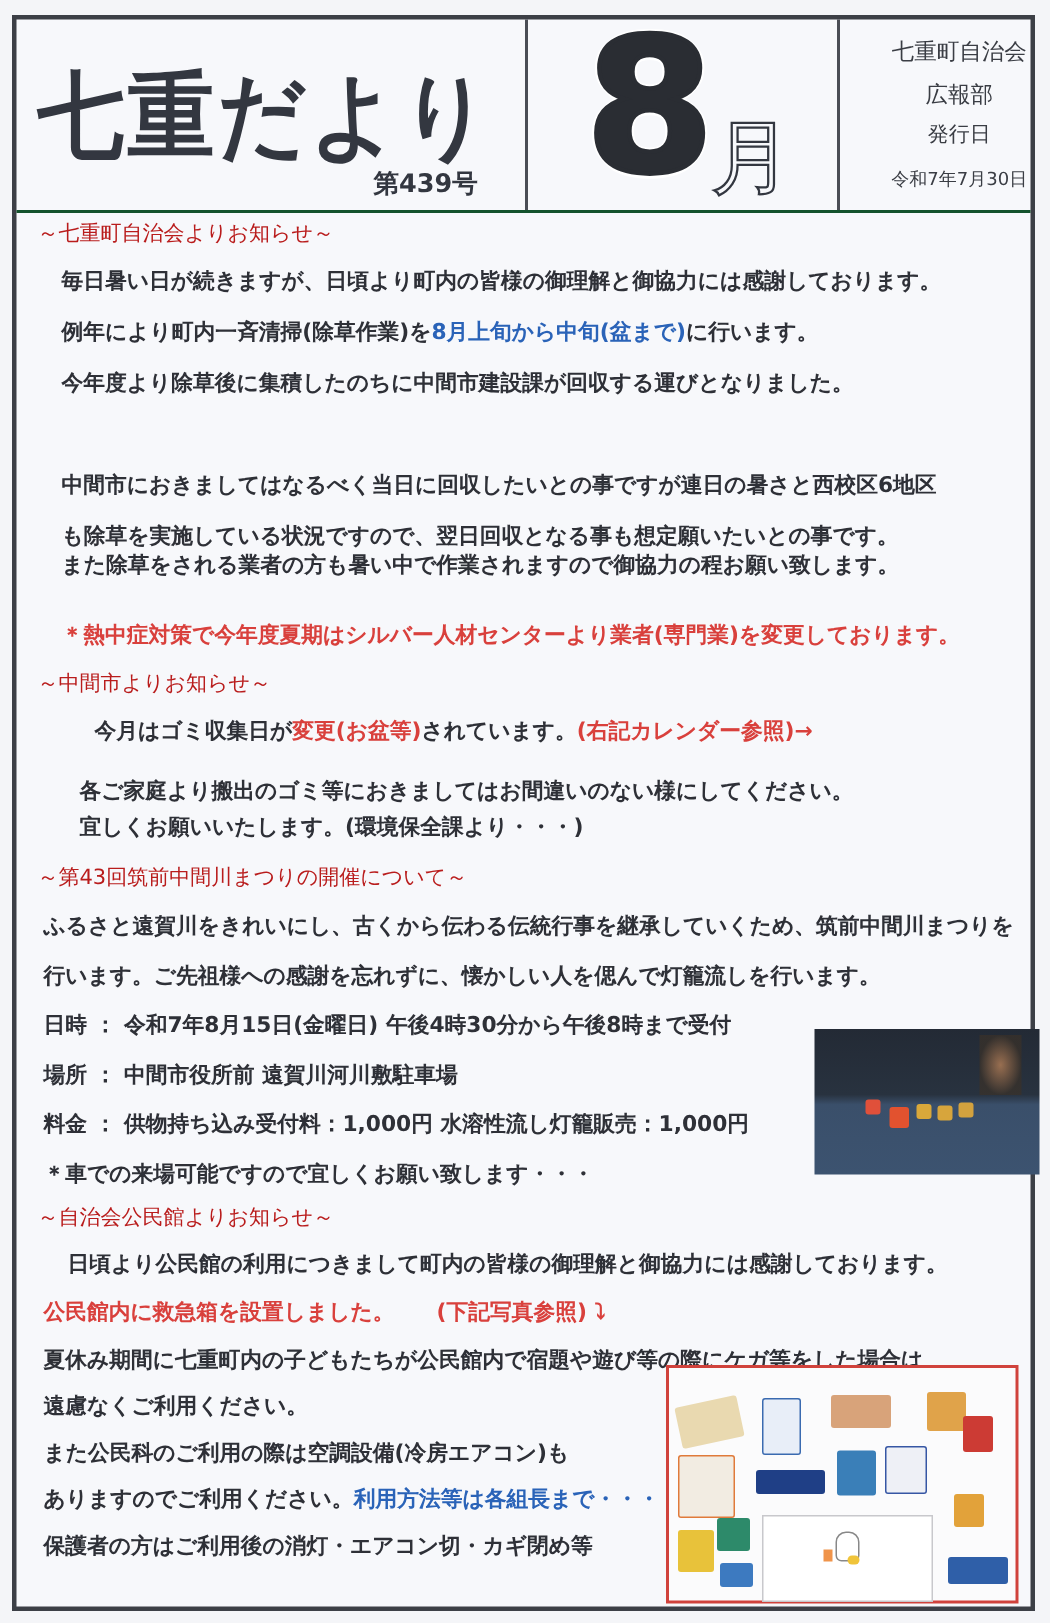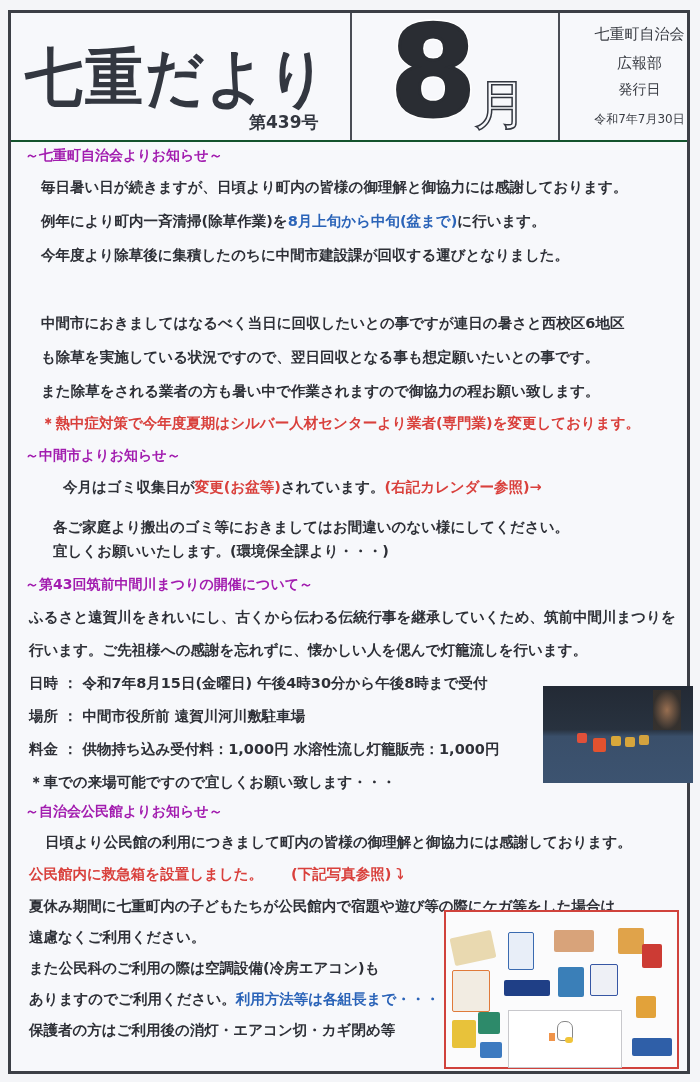--- a/index.html
+++ b/index.html
@@ -20,21 +20,21 @@
   .issue { position: absolute; left: 238px; top: 98px; font-size: 17px; font-weight: bold; color: #333740; }
   .month-cell { position: absolute; left: 341px; top: 0; width: 206px; height: 127px; border-right: 2px solid #4a4d55; }
   .month-num { position: absolute; left: 38px; top: -6px; font-size: 124px; font-weight: bold; color: #2a2d33; -webkit-text-stroke: 3px #2a2d33; text-shadow: 0 0 0 #fff, 3px 0 #fff, -3px 0 #fff, 0 3px #fff, 0 -3px #fff; line-height: 130px; }
   .month-kanji { position: absolute; left: 122px; top: 56px; font-size: 54px; color: #f7f8fb; -webkit-text-stroke: 1.5px #333740; }
   .info-cell { position: absolute; left: 549px; top: 0; width: 127px; height: 127px; text-align: center; }
   .info-cell div { font-size: 14px; color: #3a3d44; padding-left: 32px; }
   .info-org { margin-top: 12px; font-size: 15px !important; }
   .info-dept { margin-top: 10px; font-size: 15px !important; }
   .info-label { margin-top: 8px; }
   .info-date { margin-top: 12px; font-size: 12px !important; }
-  .sec-head { position: absolute; font-size: 14px; font-weight: bold; color: #a21caf; }
+  .sec-head { position: absolute; font-size: 14px; font-weight: normal; color: #b91c1c; }
   .line { position: absolute; font-size: 14.5px; font-weight: bold; color: #2e3037; white-space: nowrap; }
   .blue { color: #2a63b8; }
   .red { color: #d9403c; }
   .photo-lantern {
     position: absolute; left: 540px; top: 683px; width: 150px; height: 97px;
     background: linear-gradient(#232a35 0%, #28323f 45%, #3a4f6a 52%, #3c5370 100%);
   }
   .lantern { position: absolute; width: 10px; height: 10px; border-radius: 2px; }
   .photo-firstaid {
     position: absolute; left: 441px; top: 907px; width: 237px; height: 157px;
@@ -66,21 +66,21 @@
   </div>
 
   <div class="sec-head" style="left:14px; top:134px;">～七重町自治会よりお知らせ～</div>
   <div class="line" style="left:30px; top:165px;">毎日暑い日が続きますが、日頃より町内の皆様の御理解と御協力には感謝しております。</div>
   <div class="line" style="left:30px; top:199px;">
     <span>例年により町内一斉清掃(除草作業)を</span><span class="blue">8月上旬から中旬(盆まで)</span><span>に行います。</span>
   </div>
   <div class="line" style="left:30px; top:233px;">今年度より除草後に集積したのちに中間市建設課が回収する運びとなりました。</div>
   <div class="line" style="left:30px; top:301px;">中間市におきましてはなるべく当日に回収したいとの事ですが連日の暑さと西校区6地区</div>
   <div class="line" style="left:30px; top:335px;">も除草を実施している状況ですので、翌日回収となる事も想定願いたいとの事です。</div>
-  <div class="line" style="left:30px; top:369px;">また除草をされる業者の方も暑い中で作業されますので御協力の程お願い致します。</div>
+  <div class="line" style="left:30px; top:354px;">また除草をされる業者の方も暑い中で作業されますので御協力の程お願い致します。</div>
   <div class="line red" style="left:30px; top:401px;">＊熱中症対策で今年度夏期はシルバー人材センターより業者(専門業)を変更しております。</div>
 
   <div class="sec-head" style="left:14px; top:434px;">～中間市よりお知らせ～</div>
   <div class="line" style="left:52px; top:465px;">
     <span>今月はゴミ収集日が</span><span class="red">変更(お盆等)</span><span>されています。</span><span class="red">(右記カレンダー参照)→</span>
   </div>
   <div class="line" style="left:42px; top:505px;">各ご家庭より搬出のゴミ等におきましてはお間違いのない様にしてください。</div>
   <div class="line" style="left:42px; top:529px;">宜しくお願いいたします。(環境保全課より・・・)</div>
 
   <div class="sec-head" style="left:14px; top:563px;">～第43回筑前中間川まつりの開催について～</div>

